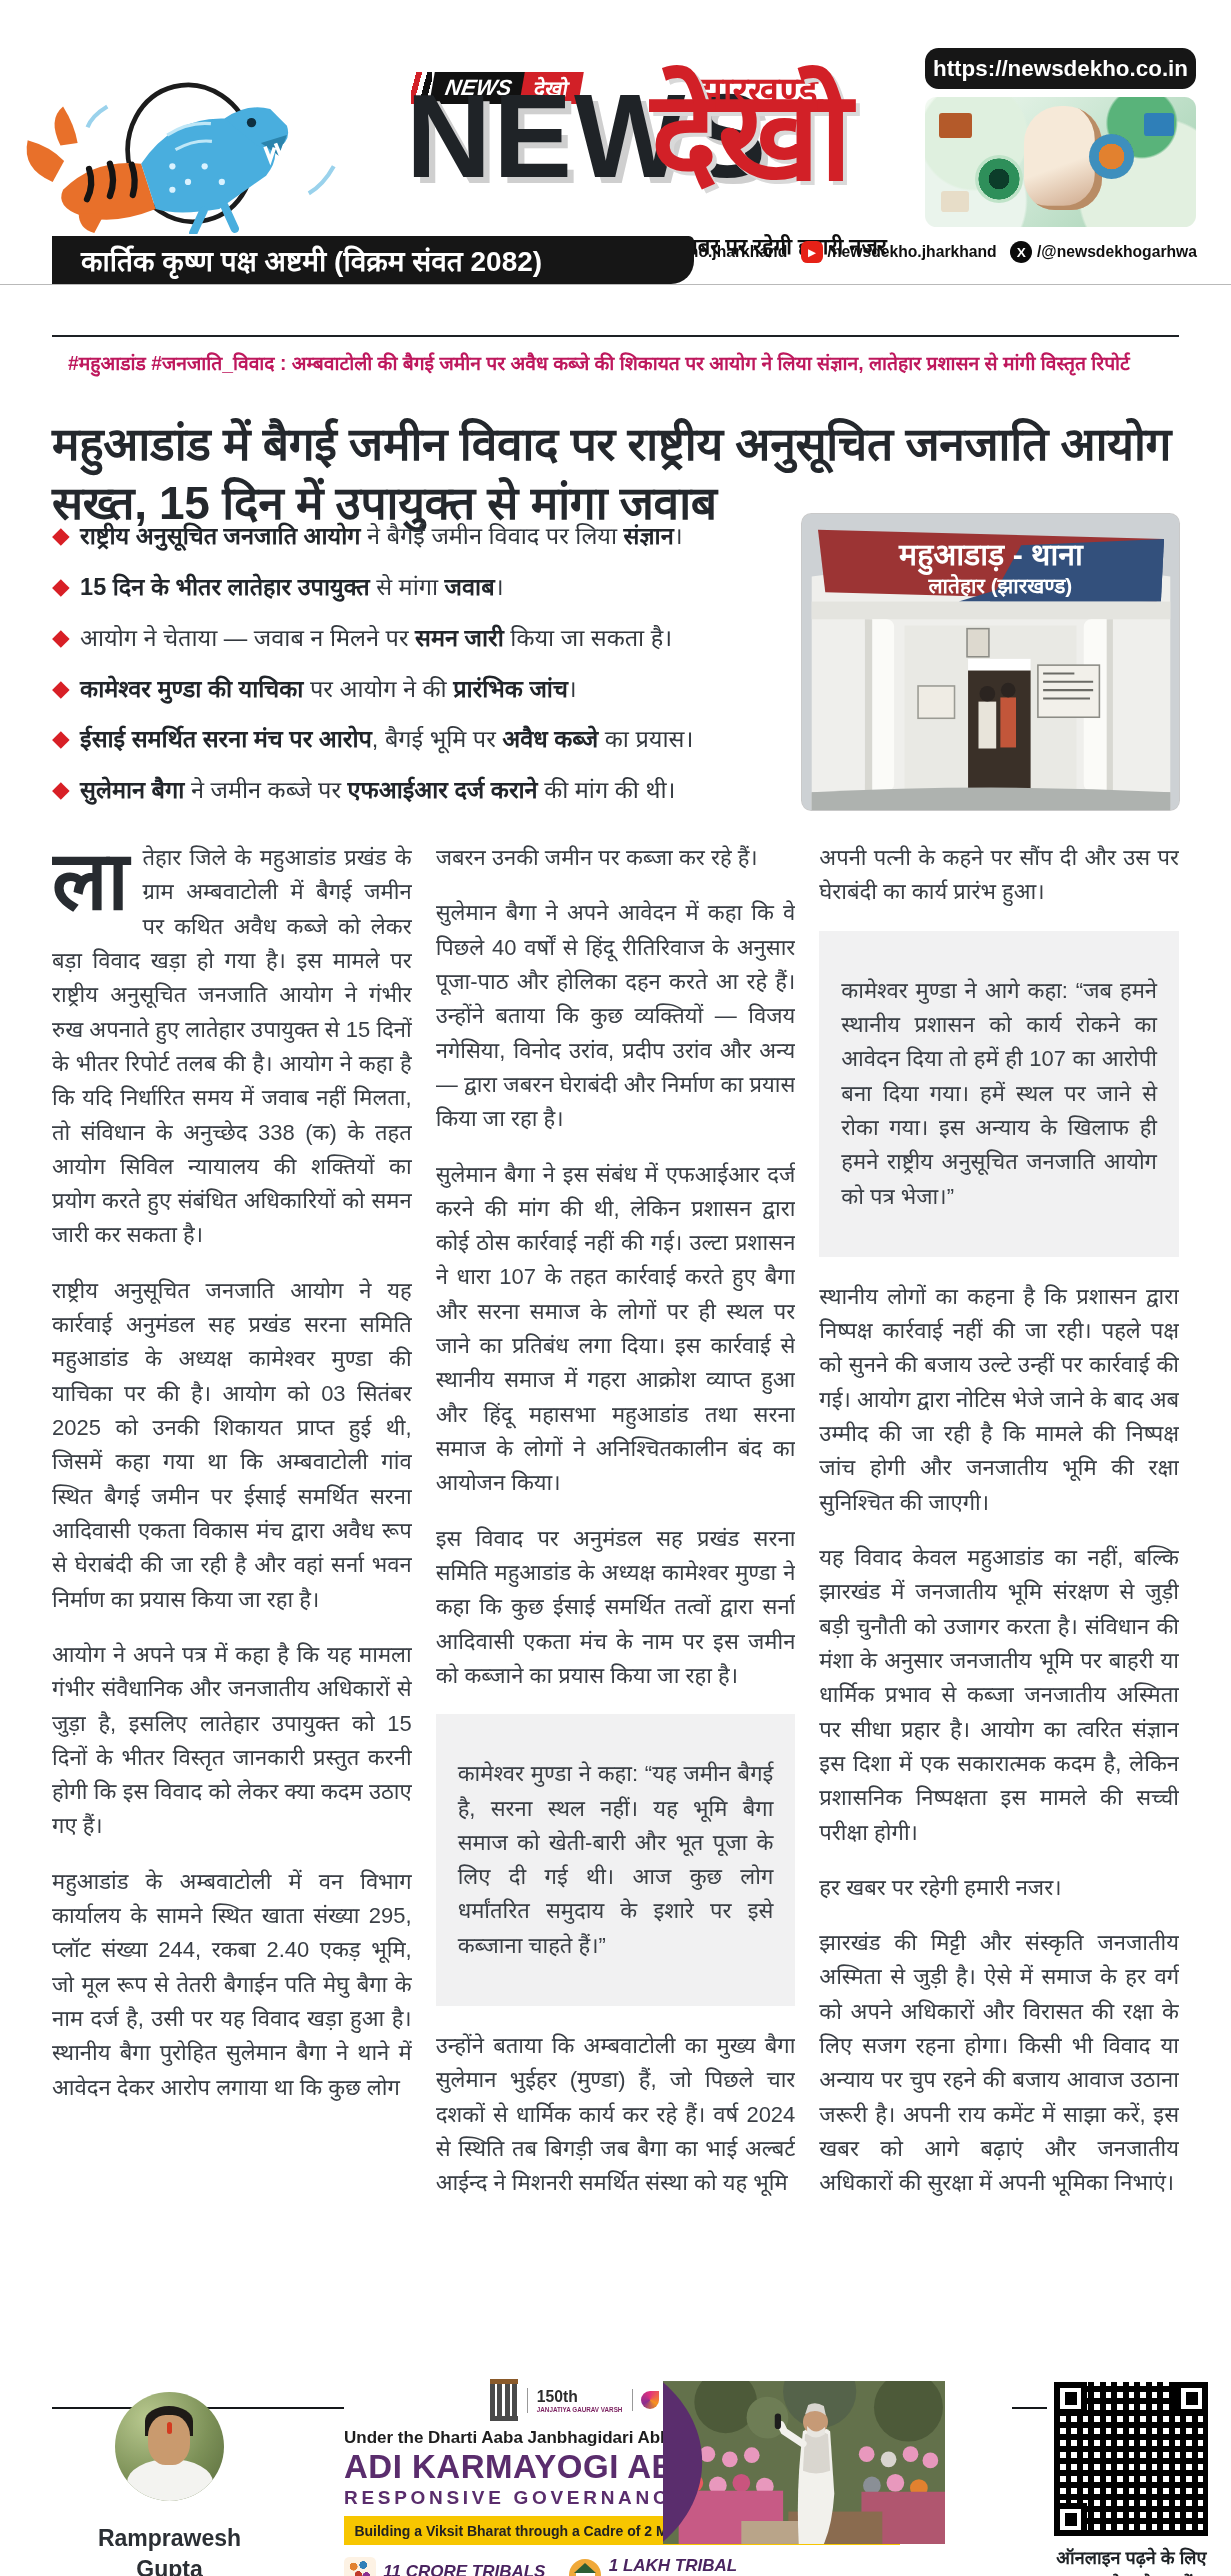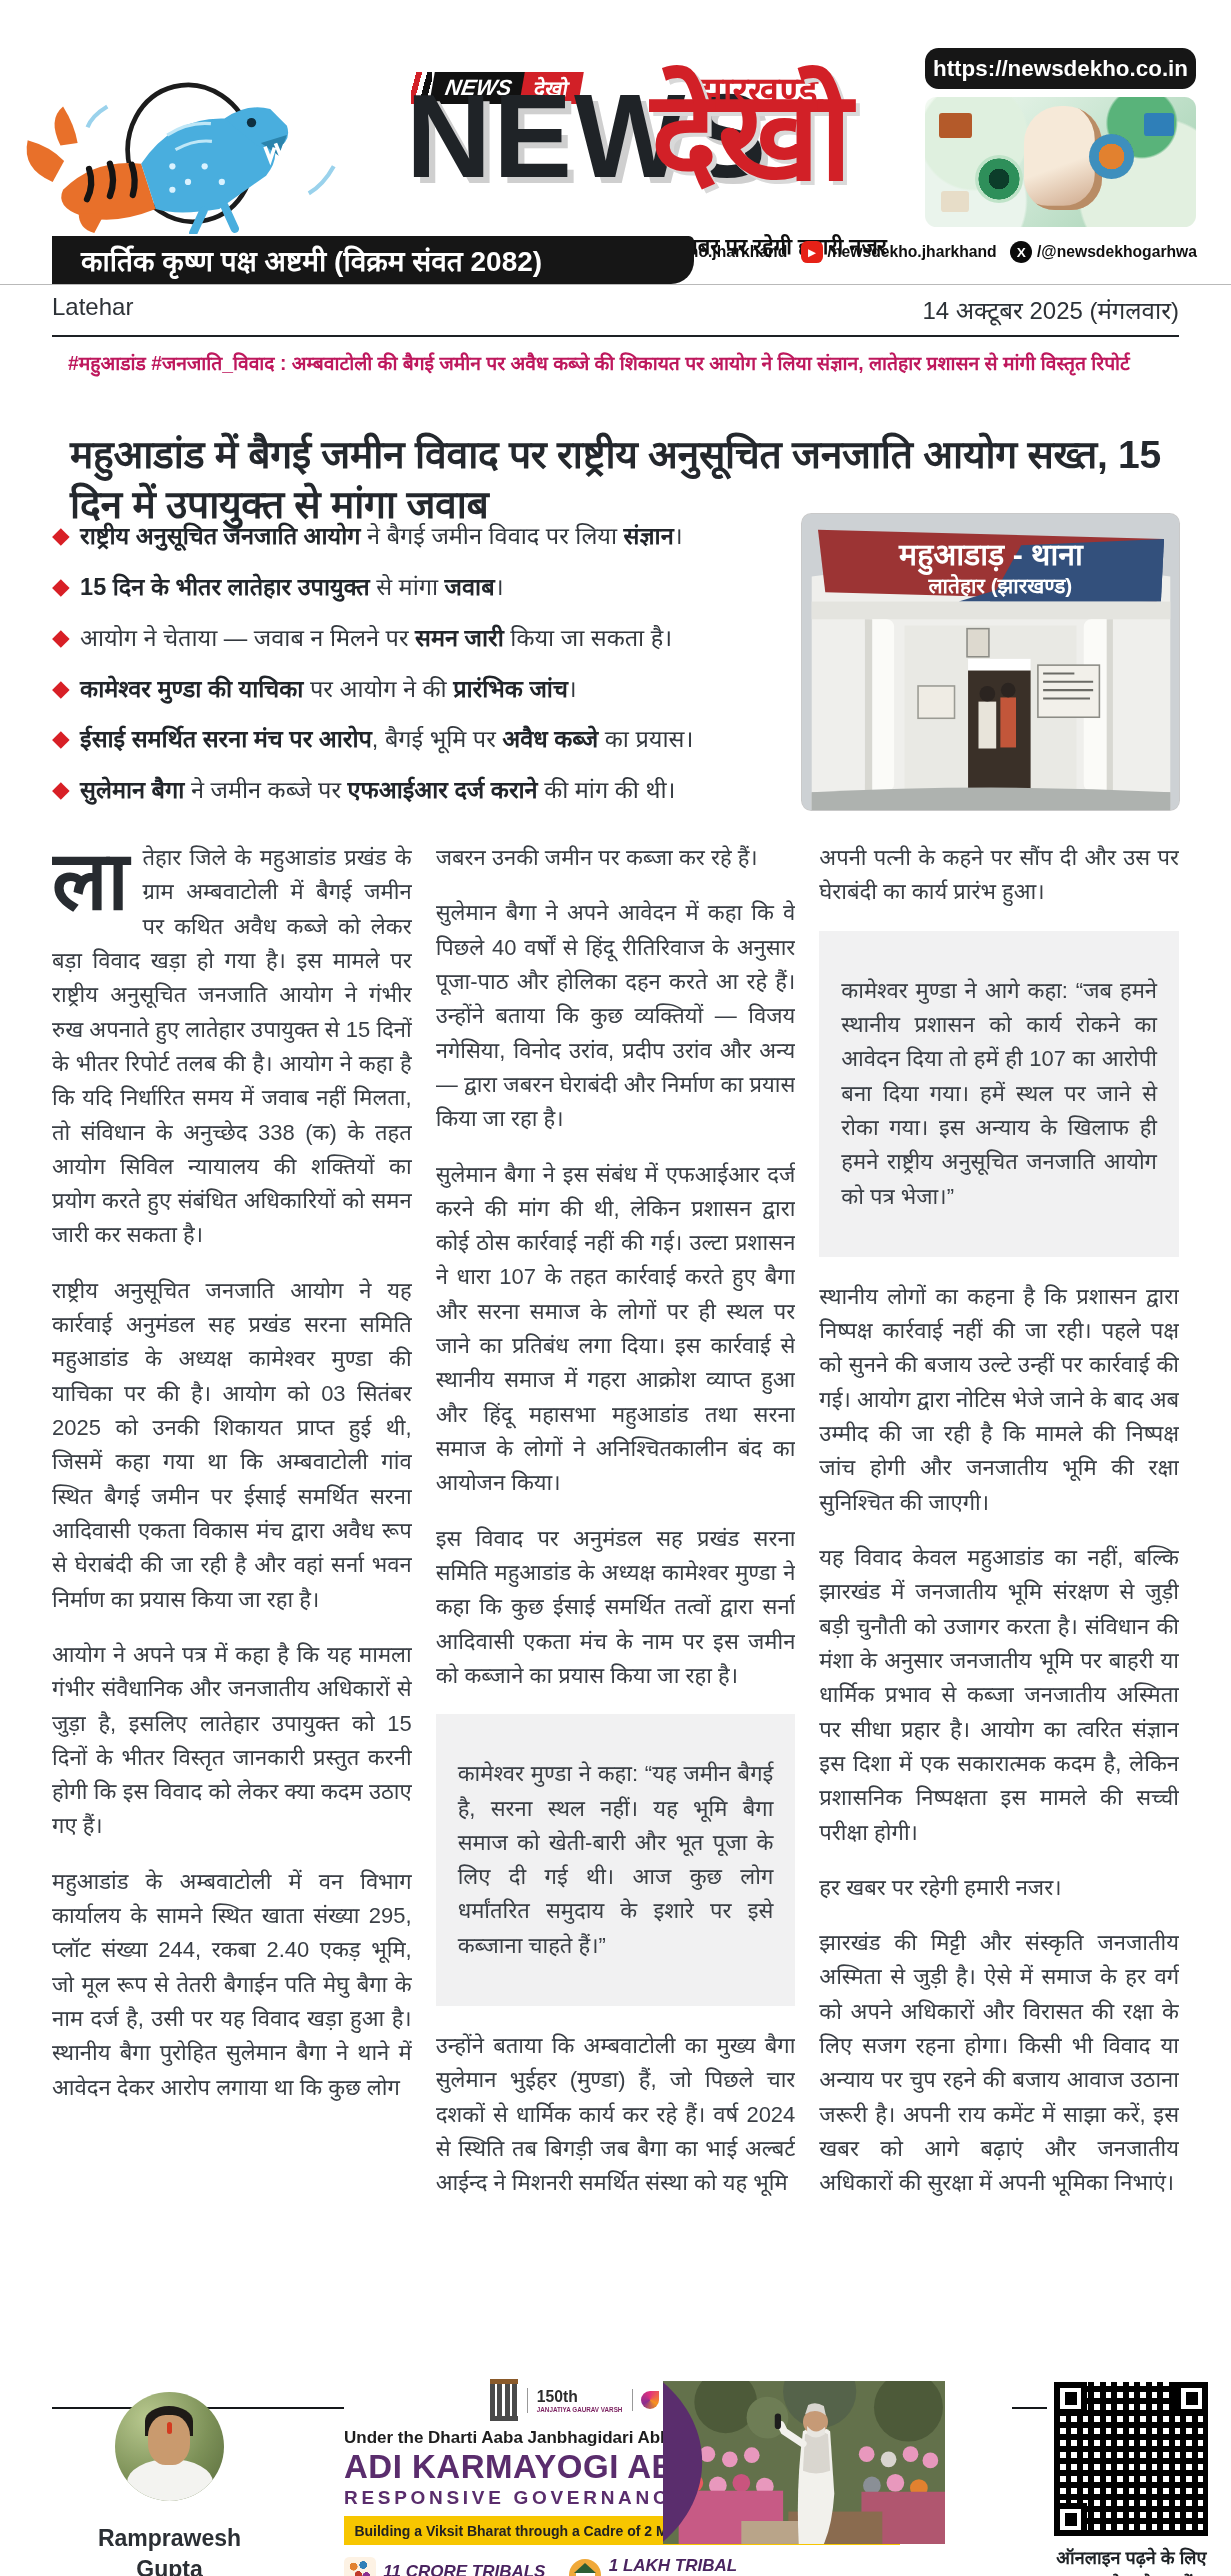--- a/index.html
+++ b/index.html
@@ -57,22 +57,22 @@
                 padding-left:29px;color:#fff;font-size:28px;font-weight:700;box-sizing:border-box;}
   .mast-rule{position:absolute;left:0;top:284px;width:1232px;border-top:1px solid #b9b9b9;}
 
   
   .meta-row{position:absolute;left:52px;top:293px;width:1127px;display:flex;justify-content:space-between;
             font-size:24px;color:#2d3237;}
   .meta-rule{position:absolute;left:52px;top:335px;width:1127px;border-top:2.1px solid #1d2125;}
 
   
   .kicker{position:absolute;left:68px;top:349px;width:1127px;font-size:19.3px;font-weight:700;color:#be185d;}
-  .headline{position:absolute;left:52px;top:404px;width:1138px;font-size:39px;font-weight:800;
-            line-height:1.28;color:#24282d;letter-spacing:-0.3px;margin-left:18px;}
+  .headline{position:absolute;left:52px;top:384px;width:1138px;font-size:46px;font-weight:800;
+            line-height:1.28;color:#24282d;letter-spacing:-0.3px;}
 
   
   .lead-row{position:absolute;left:52px;top:514px;width:1127px;display:flex;gap:25px;}
   .bullets{width:726px;padding-top:8.4px;}
   .bullet{display:flex;align-items:flex-start;margin-bottom:21.4px;font-size:23.5px;line-height:1.25;}
   .diamond{color:#d81f26;font-size:23px;margin-right:10.4px;line-height:1.2;}
   .bseg{font-weight:800;color:#22262b;}
   .rseg{font-weight:500;color:#33383e;}
   .photo-card{width:378px;height:296px;border-radius:9.4px;overflow:hidden;box-shadow:0 0 0 1px #c9c9c9;background:#cfd3d6;}
   .photo-card svg{display:block;}
@@ -208,24 +208,20 @@
       <span class="social-item">
         <span class="sicon icon-x"></span>
         <span>/@newsdekhogarhwa</span>
       </span>
     </div>
 
     <div class="calendar-bar">कार्तिक कृष्ण पक्ष अष्टमी (विक्रम संवत 2082)</div>
     <div class="mast-rule"></div>
   </div>
 
-  <div class="meta-row">
-    <span>Latehar</span>
-    <span>14 अक्टूबर 2025 (मंगलवार)</span>
-  </div>
   <div class="meta-rule"></div>
 
   <div class="kicker">#महुआडांड #जनजाति_विवाद : अम्बवाटोली की बैगई जमीन पर अवैध कब्जे की शिकायत पर आयोग ने लिया संज्ञान, लातेहार प्रशासन से मांगी विस्तृत रिपोर्ट</div>
   <h1 class="headline">महुआडांड में बैगई जमीन विवाद पर राष्ट्रीय अनुसूचित जनजाति आयोग सख्त, 15 दिन में उपायुक्त से मांगा जवाब</h1>
 
   <div class="lead-row">
     <div class="bullets">
         <div class="bullet">
           <span class="diamond">◆</span>
           <span class="bullet-text"><span class="bseg">राष्ट्रीय अनुसूचित जनजाति आयोग</span><span class="rseg"> ने बैगई जमीन विवाद पर लिया </span><span class="bseg">संज्ञान</span><span class="rseg">।</span></span>

